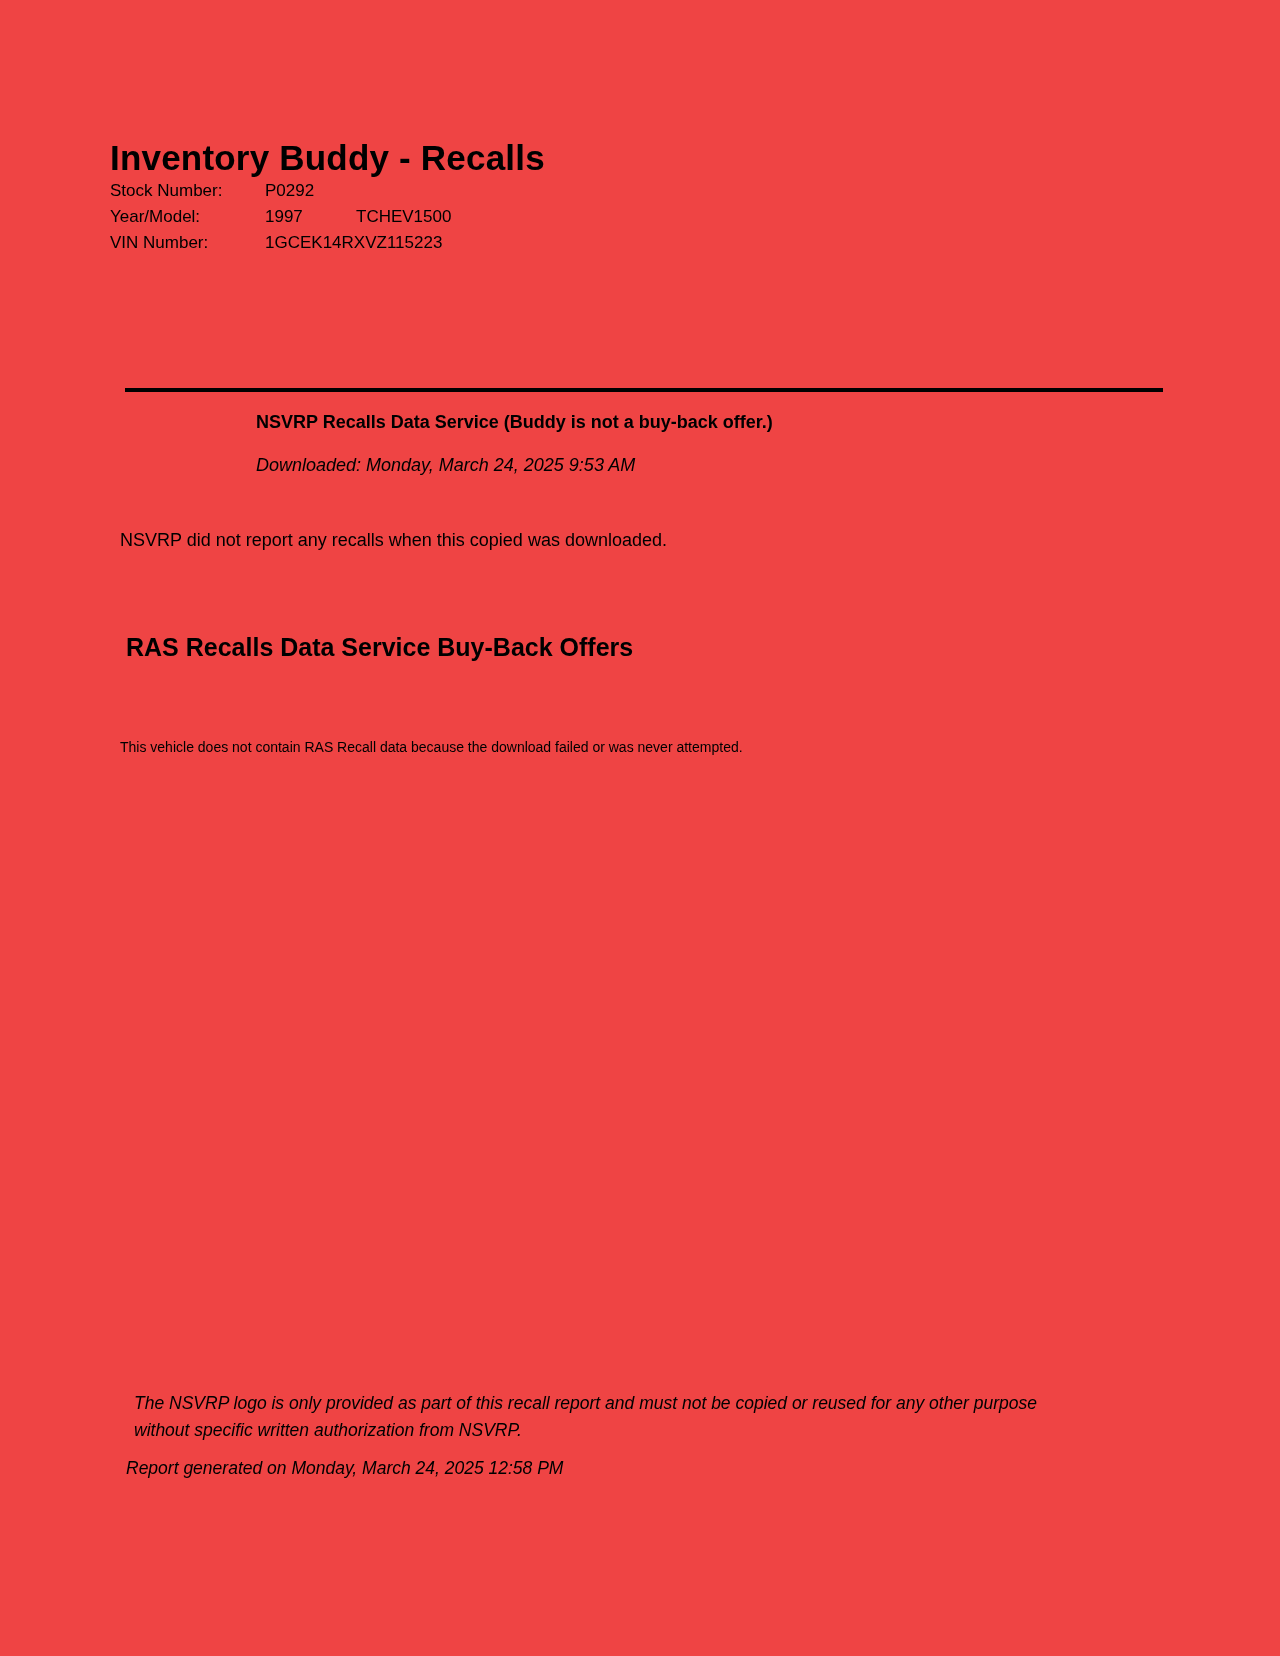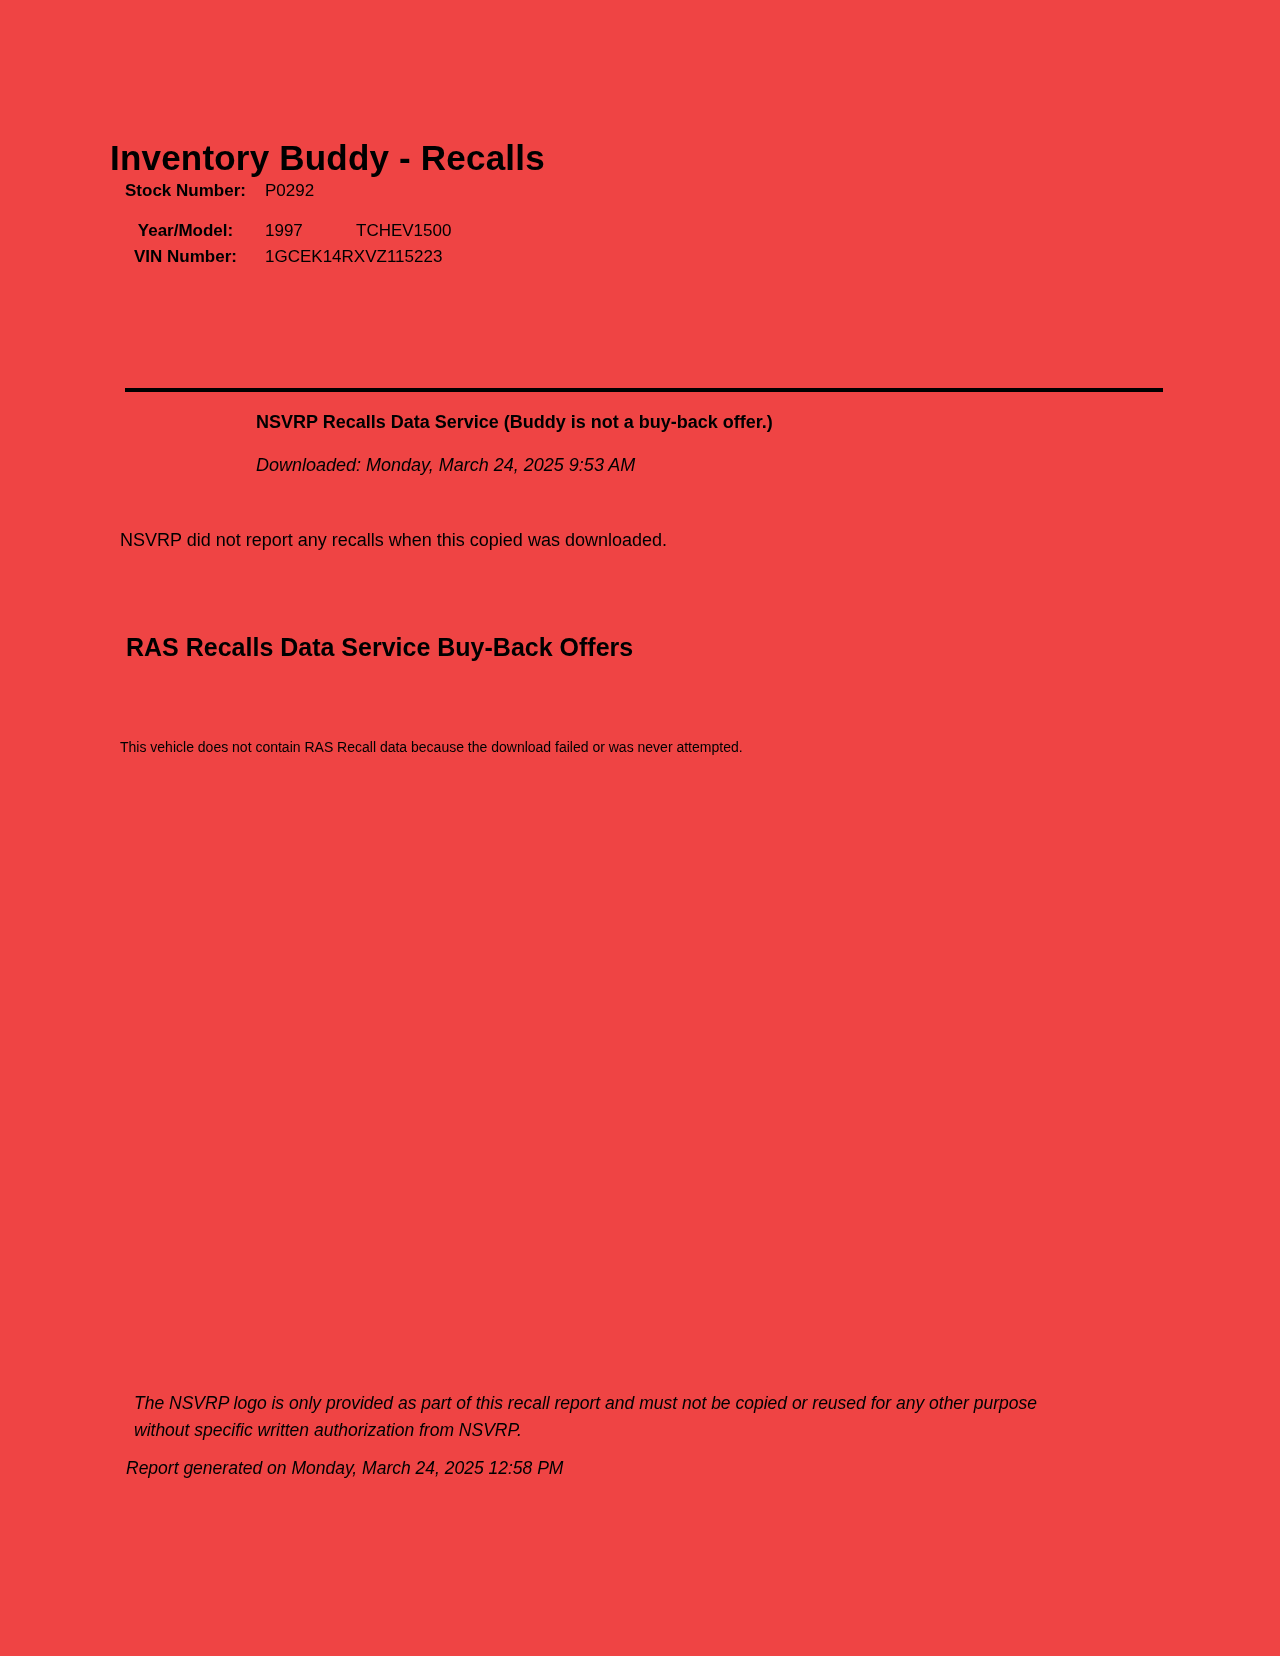--- a/index.html
+++ b/index.html
@@ -33,33 +33,32 @@
     font-size: 17px;
     line-height: 26px;
   }
   .field-row {
     display: flex;
     align-items: baseline;
   }
   .field-label {
     display: inline-block;
     width: 155px;
-    text-align: center;
-    font-weight: 700;
+    text-align: left;
+    font-weight: 400;
     padding-right: 4px;
     white-space: nowrap;
   }
   .field-value {
     white-space: nowrap;
   }
   .field-value-first {
     display: inline-block;
     width: 91px;
     white-space: nowrap;
-    margin-top: 14px;
   }
   .section-divider {
     position: absolute;
     left: 125px;
     top: 388px;
     width: 1038px;
     height: 4px;
     background: #000000;
     border: none;
   }

